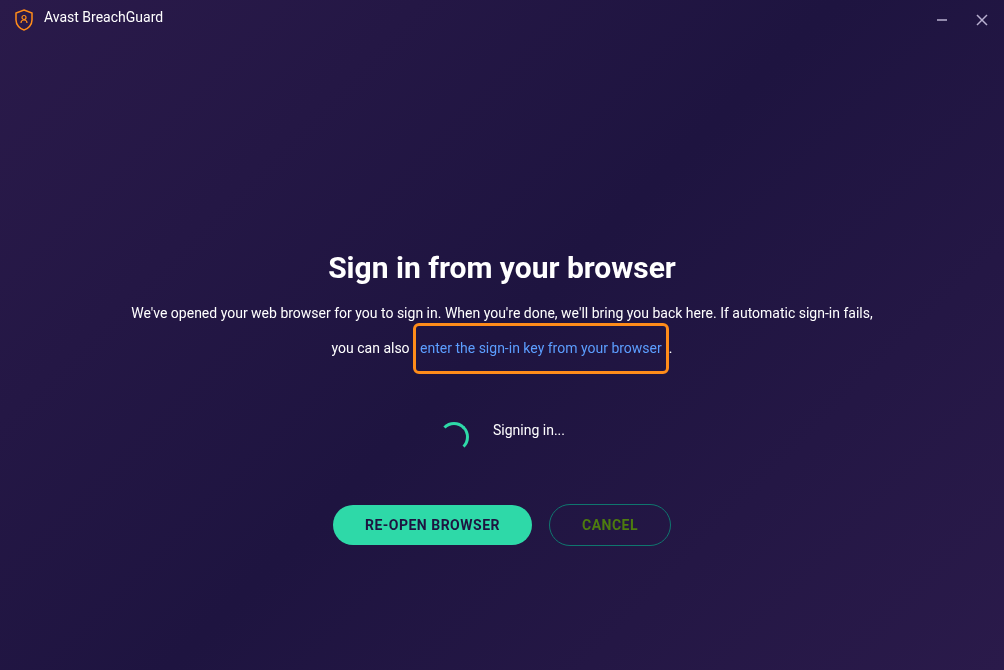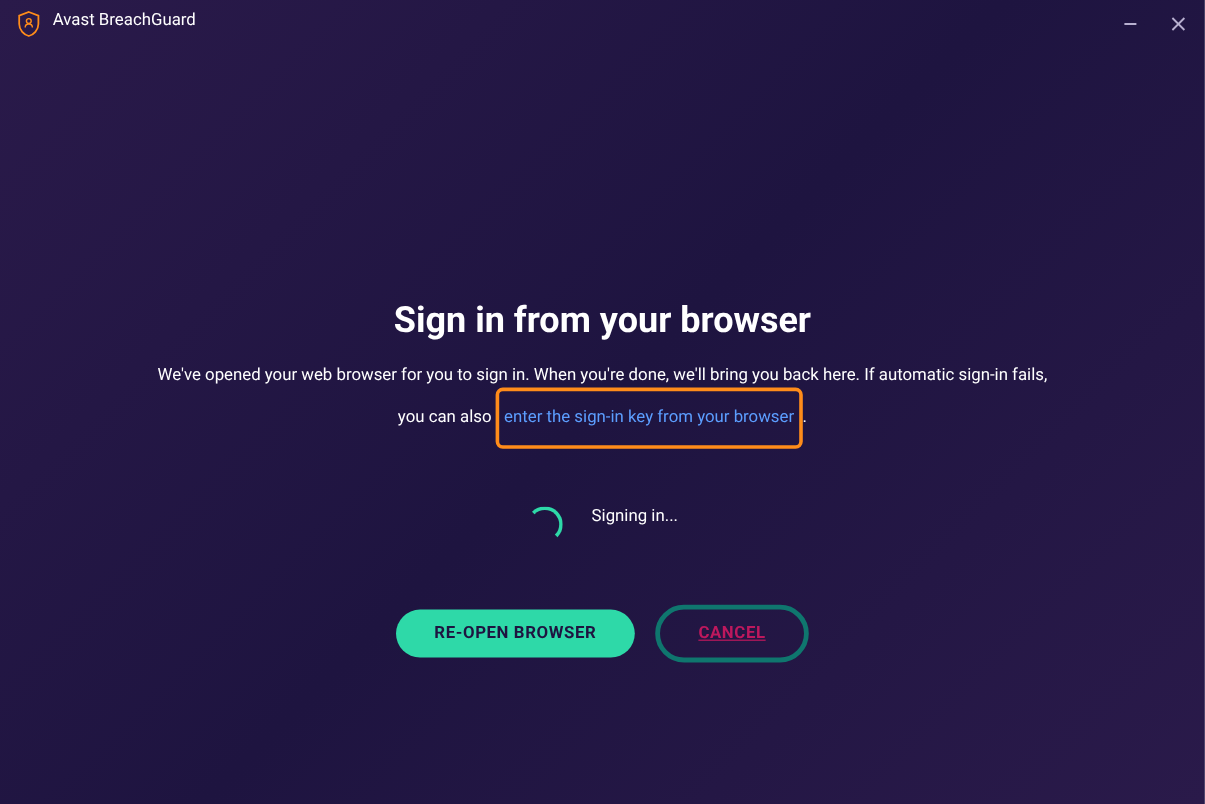--- a/index.html
+++ b/index.html
@@ -136,24 +136,23 @@
     }
     
     .btn-primary {
       background: #2ed9a8;
       color: #1e1440;
       min-width: 190px;
     }
     
     .btn-secondary {
       background: transparent;
-      color: #be185d;
-      border: 4px solid #0f766e;
+      color: #4d7c0f;
+      border: 1px solid #0f766e;
       min-width: 108px;
-      text-decoration: underline;
     }
   </style>
 </head>
 <body>
 
 <div class="titlebar">
   <div class="titlebar-left">
     <span class="app-logo">
       <svg width="20" height="22" viewBox="0 0 20 22" fill="none">
         <path d="M10 1 L18 4 L18 11 C18 16 14 20 10 21 C6 20 2 16 2 11 L2 4 Z" stroke="#ff8c1a" stroke-width="1.5" fill="none"></path>

